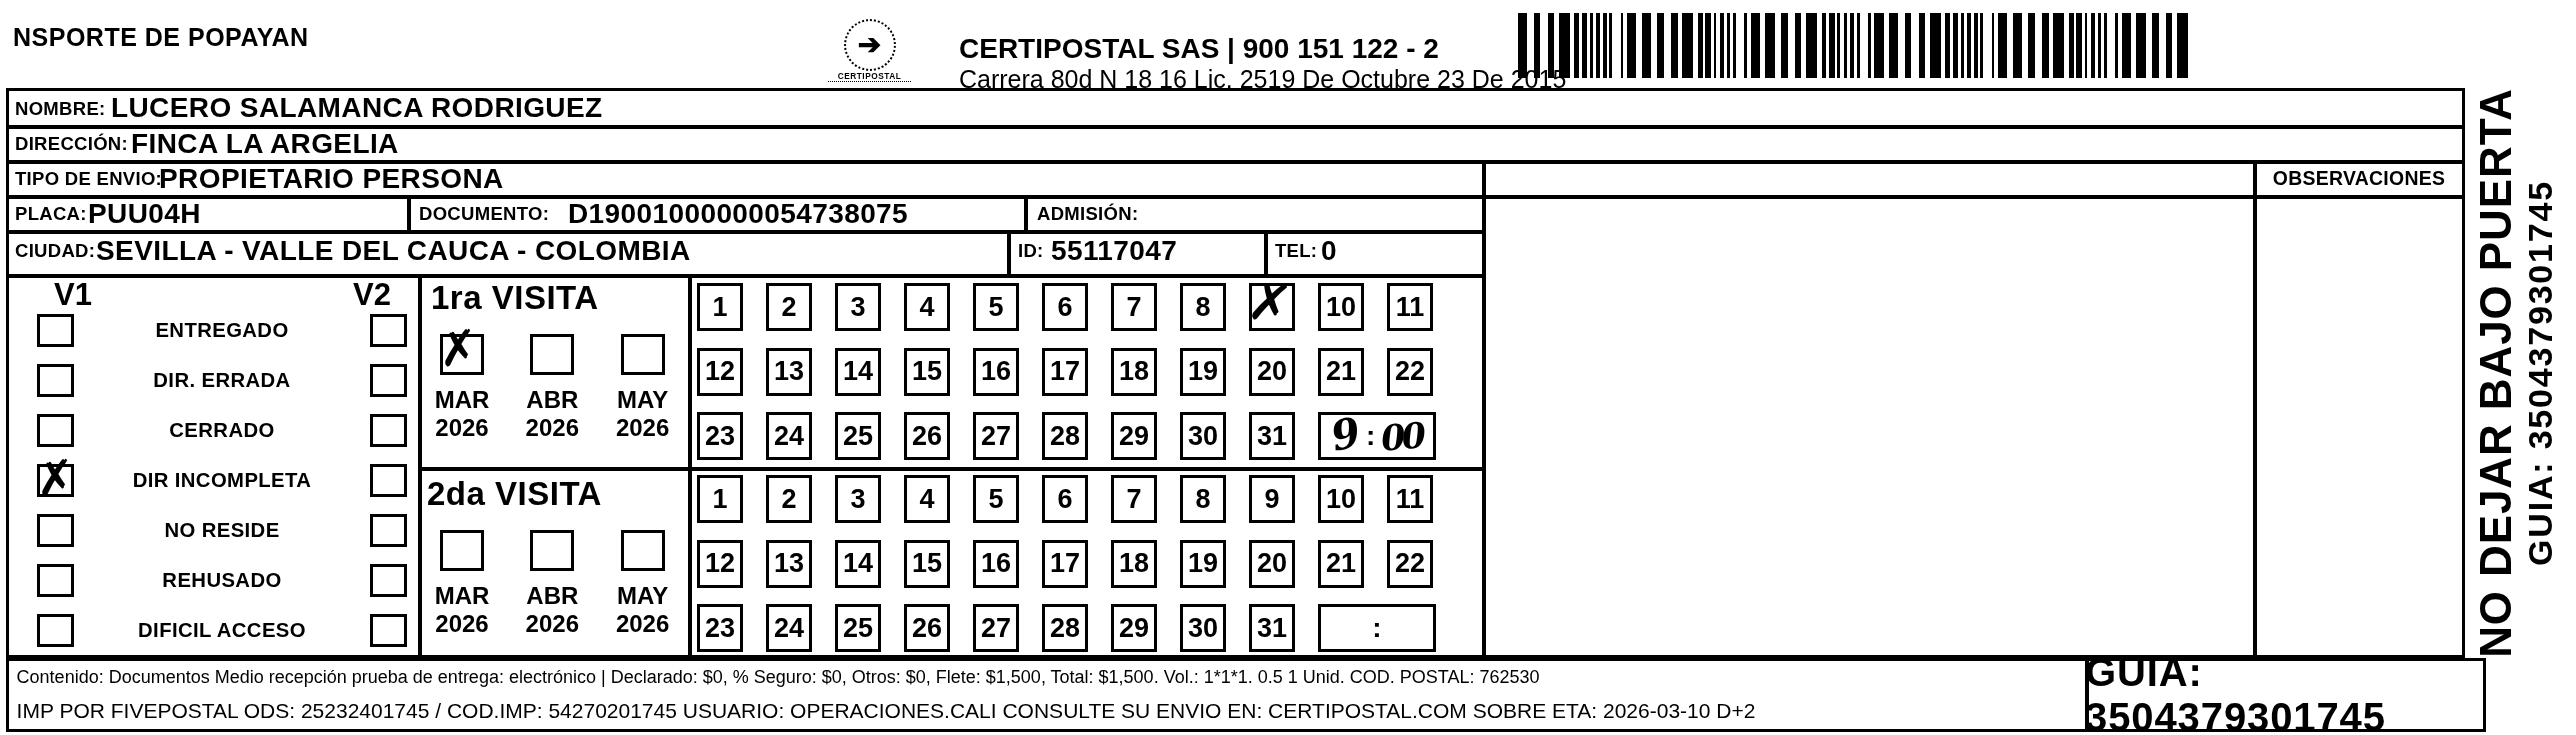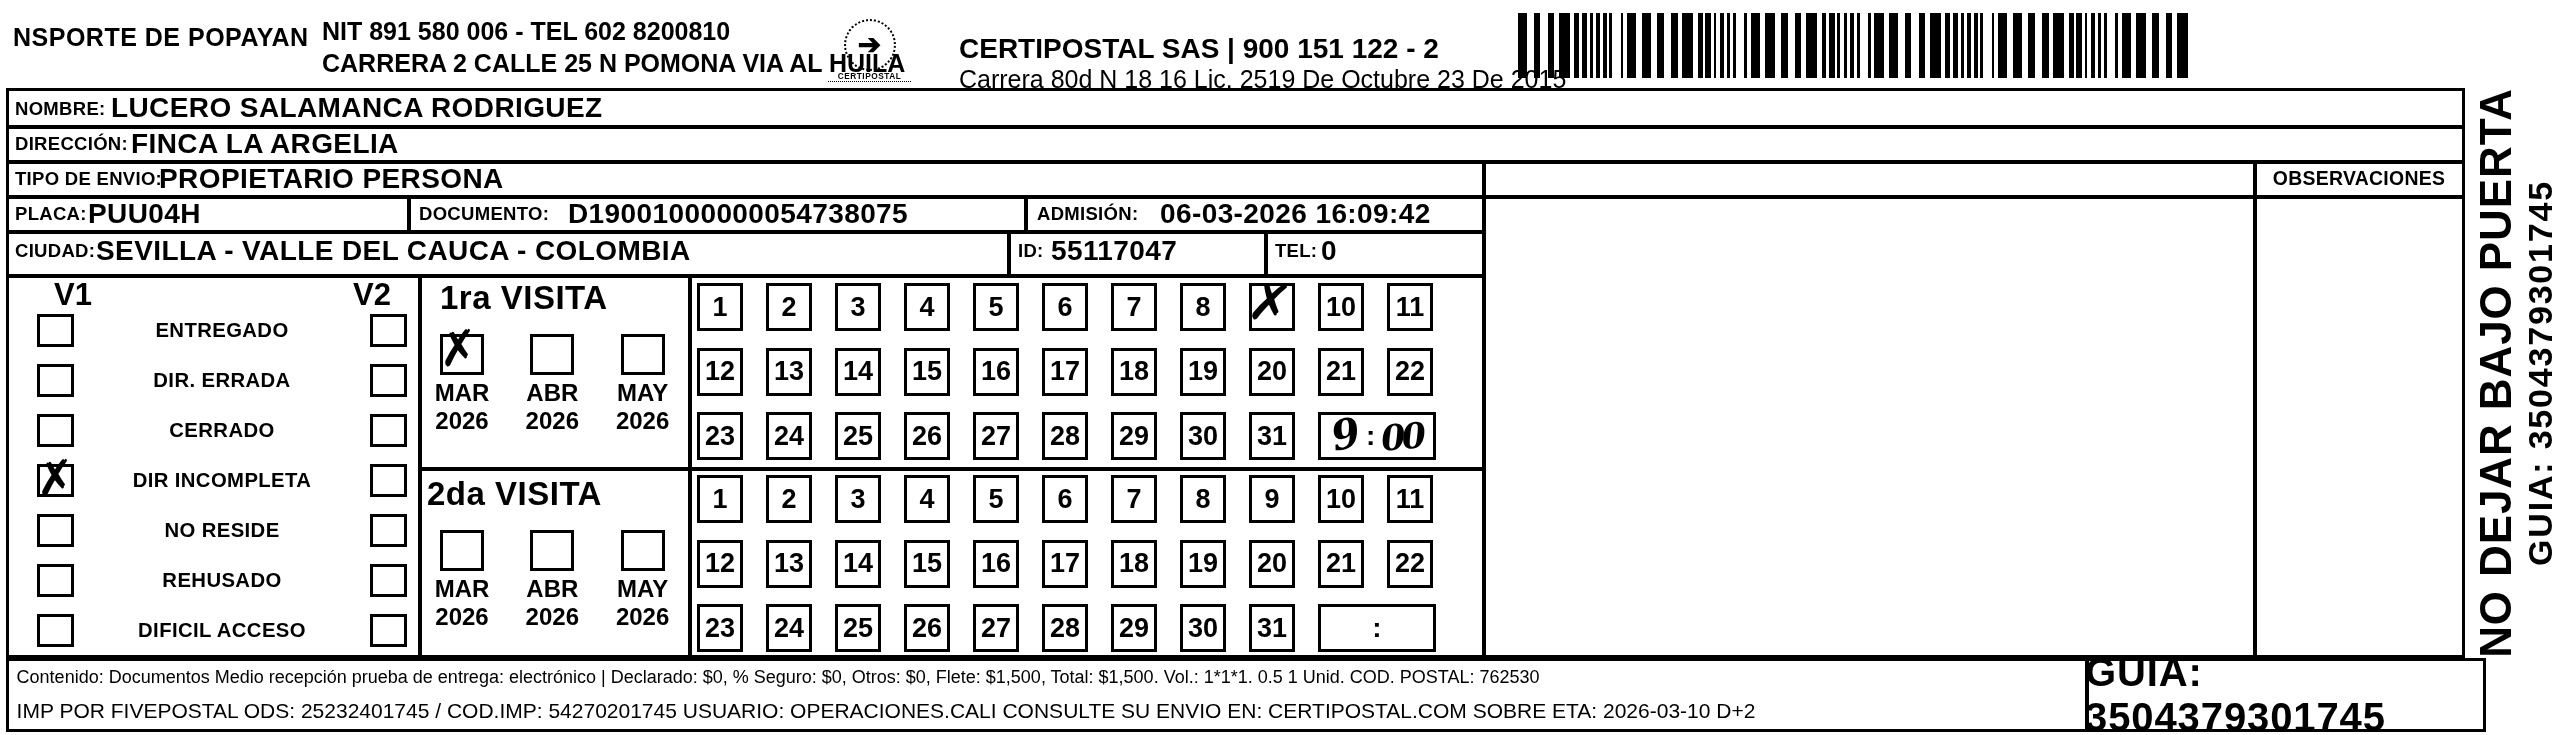--- a/index.html
+++ b/index.html
@@ -34,21 +34,21 @@
       display:flex;flex-direction:column;justify-content:space-between;}
   .status-row{display:flex;align-items:center;}
   .status-label{flex:1;text-align:center;font-size:20.3px;font-weight:700;letter-spacing:0.4px;}
   .cb{position:relative;width:37px;height:33px;border:3.7px solid #000;box-sizing:border-box;background:#fff;flex:none;}
 
   
   .visit-title{position:absolute;font-size:33px;font-weight:700;letter-spacing:0.5px;}
   .months{position:absolute;display:flex;gap:20.3px;}
   .month-col{width:70px;display:flex;flex-direction:column;align-items:center;}
   .month-col .cb{width:44px;height:41px;}
-  .month-label{margin-top:4px;font-size:24px;font-weight:700;}
+  .month-label{margin-top:11px;font-size:24px;font-weight:700;}
   .month-year{font-size:24px;font-weight:700;}
 
   
   .grid{position:absolute;width:782px;height:177px;display:flex;flex-direction:column;justify-content:space-between;}
   .day-row{display:flex;gap:23px;align-items:center;}
   .day-cell{position:relative;width:46px;height:48px;border:3.7px solid #000;box-sizing:border-box;
       display:flex;align-items:center;justify-content:center;font-size:27px;font-weight:700;background:#fff;}
   .time-box{width:118px;height:48px;border:3.7px solid #000;box-sizing:border-box;
       display:flex;align-items:center;justify-content:center;gap:5.5px;background:#fff;}
   .time-sep{font-size:28px;font-weight:700;}
@@ -75,24 +75,20 @@
   .foot-guia{position:absolute;left:2085px;top:658px;width:400px;height:74px;
       display:flex;align-items:center;justify-content:center;font-size:40px;font-weight:700;letter-spacing:0.9px;}
 </style>
 </head>
 <body>
 
 <div class="page">
 
   <div class="abs sender">
     <div>NSPORTE DE POPAYAN</div>
-  </div>
-  <div class="abs hinfo">
-    <div>NIT 891 580 006 - TEL 602 8200810</div>
-    <div>CARRERA 2 CALLE 25 N POMONA VIA AL HUILA</div>
   </div>
   <div class="abs logo">
     <div class="logo-circle">➔</div>
     <div class="logo-caption">CERTIPOSTAL</div>
   </div>
   <div class="abs" style="left:959px;top:16.6px;margin-top:16px;">
     <div class="abs carrier1" style="left:0;top:0;position:static;">CERTIPOSTAL SAS | 900 151 122 - 2</div>
     <div class="carrier2" style="position:static;">Carrera 80d N 18 16  Lic. 2519 De Octubre 23 De 2015</div>
   </div>
   <div class="abs barcode" id="barcode">
@@ -185,21 +181,20 @@
   <span class="val" style="left:131px;top:128px;">FINCA LA ARGELIA</span>
 
   <span class="lbl" style="left:15px;top:168px;">TIPO DE ENVIO:</span>
   <span class="val" style="left:159px;top:163px;">PROPIETARIO PERSONA</span>
 
   <span class="lbl" style="left:15px;top:203px;">PLACA:</span>
   <span class="val" style="left:88px;top:198px;">PUU04H</span>
   <span class="lbl" style="left:419px;top:203px;">DOCUMENTO:</span>
   <span class="val" style="left:568px;top:198px;">D19001000000054738075</span>
   <span class="lbl" style="left:1037px;top:203px;">ADMISIÓN:</span>
-  <span class="val" style="left:1160px;top:198px;">06-03-2026 16:09:42</span>
 
   <span class="lbl" style="left:15px;top:240px;">CIUDAD:</span>
   <span class="val" style="left:96px;top:235px;">SEVILLA - VALLE DEL CAUCA - COLOMBIA</span>
   <span class="lbl" style="left:1018px;top:240px;">ID:</span>
   <span class="val" style="left:1051px;top:235px;">55117047</span>
   <span class="lbl" style="left:1275px;top:240px;">TEL:</span>
   <span class="val" style="left:1321px;top:235px;">0</span>
 
   <span class="colhead" style="left:2253px;top:167px;width:212px;font-size:19.4px;">OBSERVACIONES</span>
   <div class="abs" style="left:1486px;top:199px;width:763px;height:456px;"></div>
@@ -240,21 +235,21 @@
         <div class="status-label">REHUSADO</div>
         <div class="cb"></div>
       </div>
       <div class="status-row">
         <div class="cb"></div>
         <div class="status-label">DIFICIL ACCESO</div>
         <div class="cb"></div>
       </div>
     </div>
 
-  <span class="visit-title" style="left:440px;top:279px;">1ra VISITA</span>
+  <span class="visit-title" style="left:431px;top:279px;">1ra VISITA</span>
   <div class="months" id="months-first" style="left:427px;top:334px;">
       <div class="month-col">
         <div class="cb">
           <span class="xmark">✗</span>
         </div>
         <div class="month-label">MAR</div>
         <div class="month-year">2026</div>
       </div>
       <div class="month-col">
         <div class="cb"></div>

